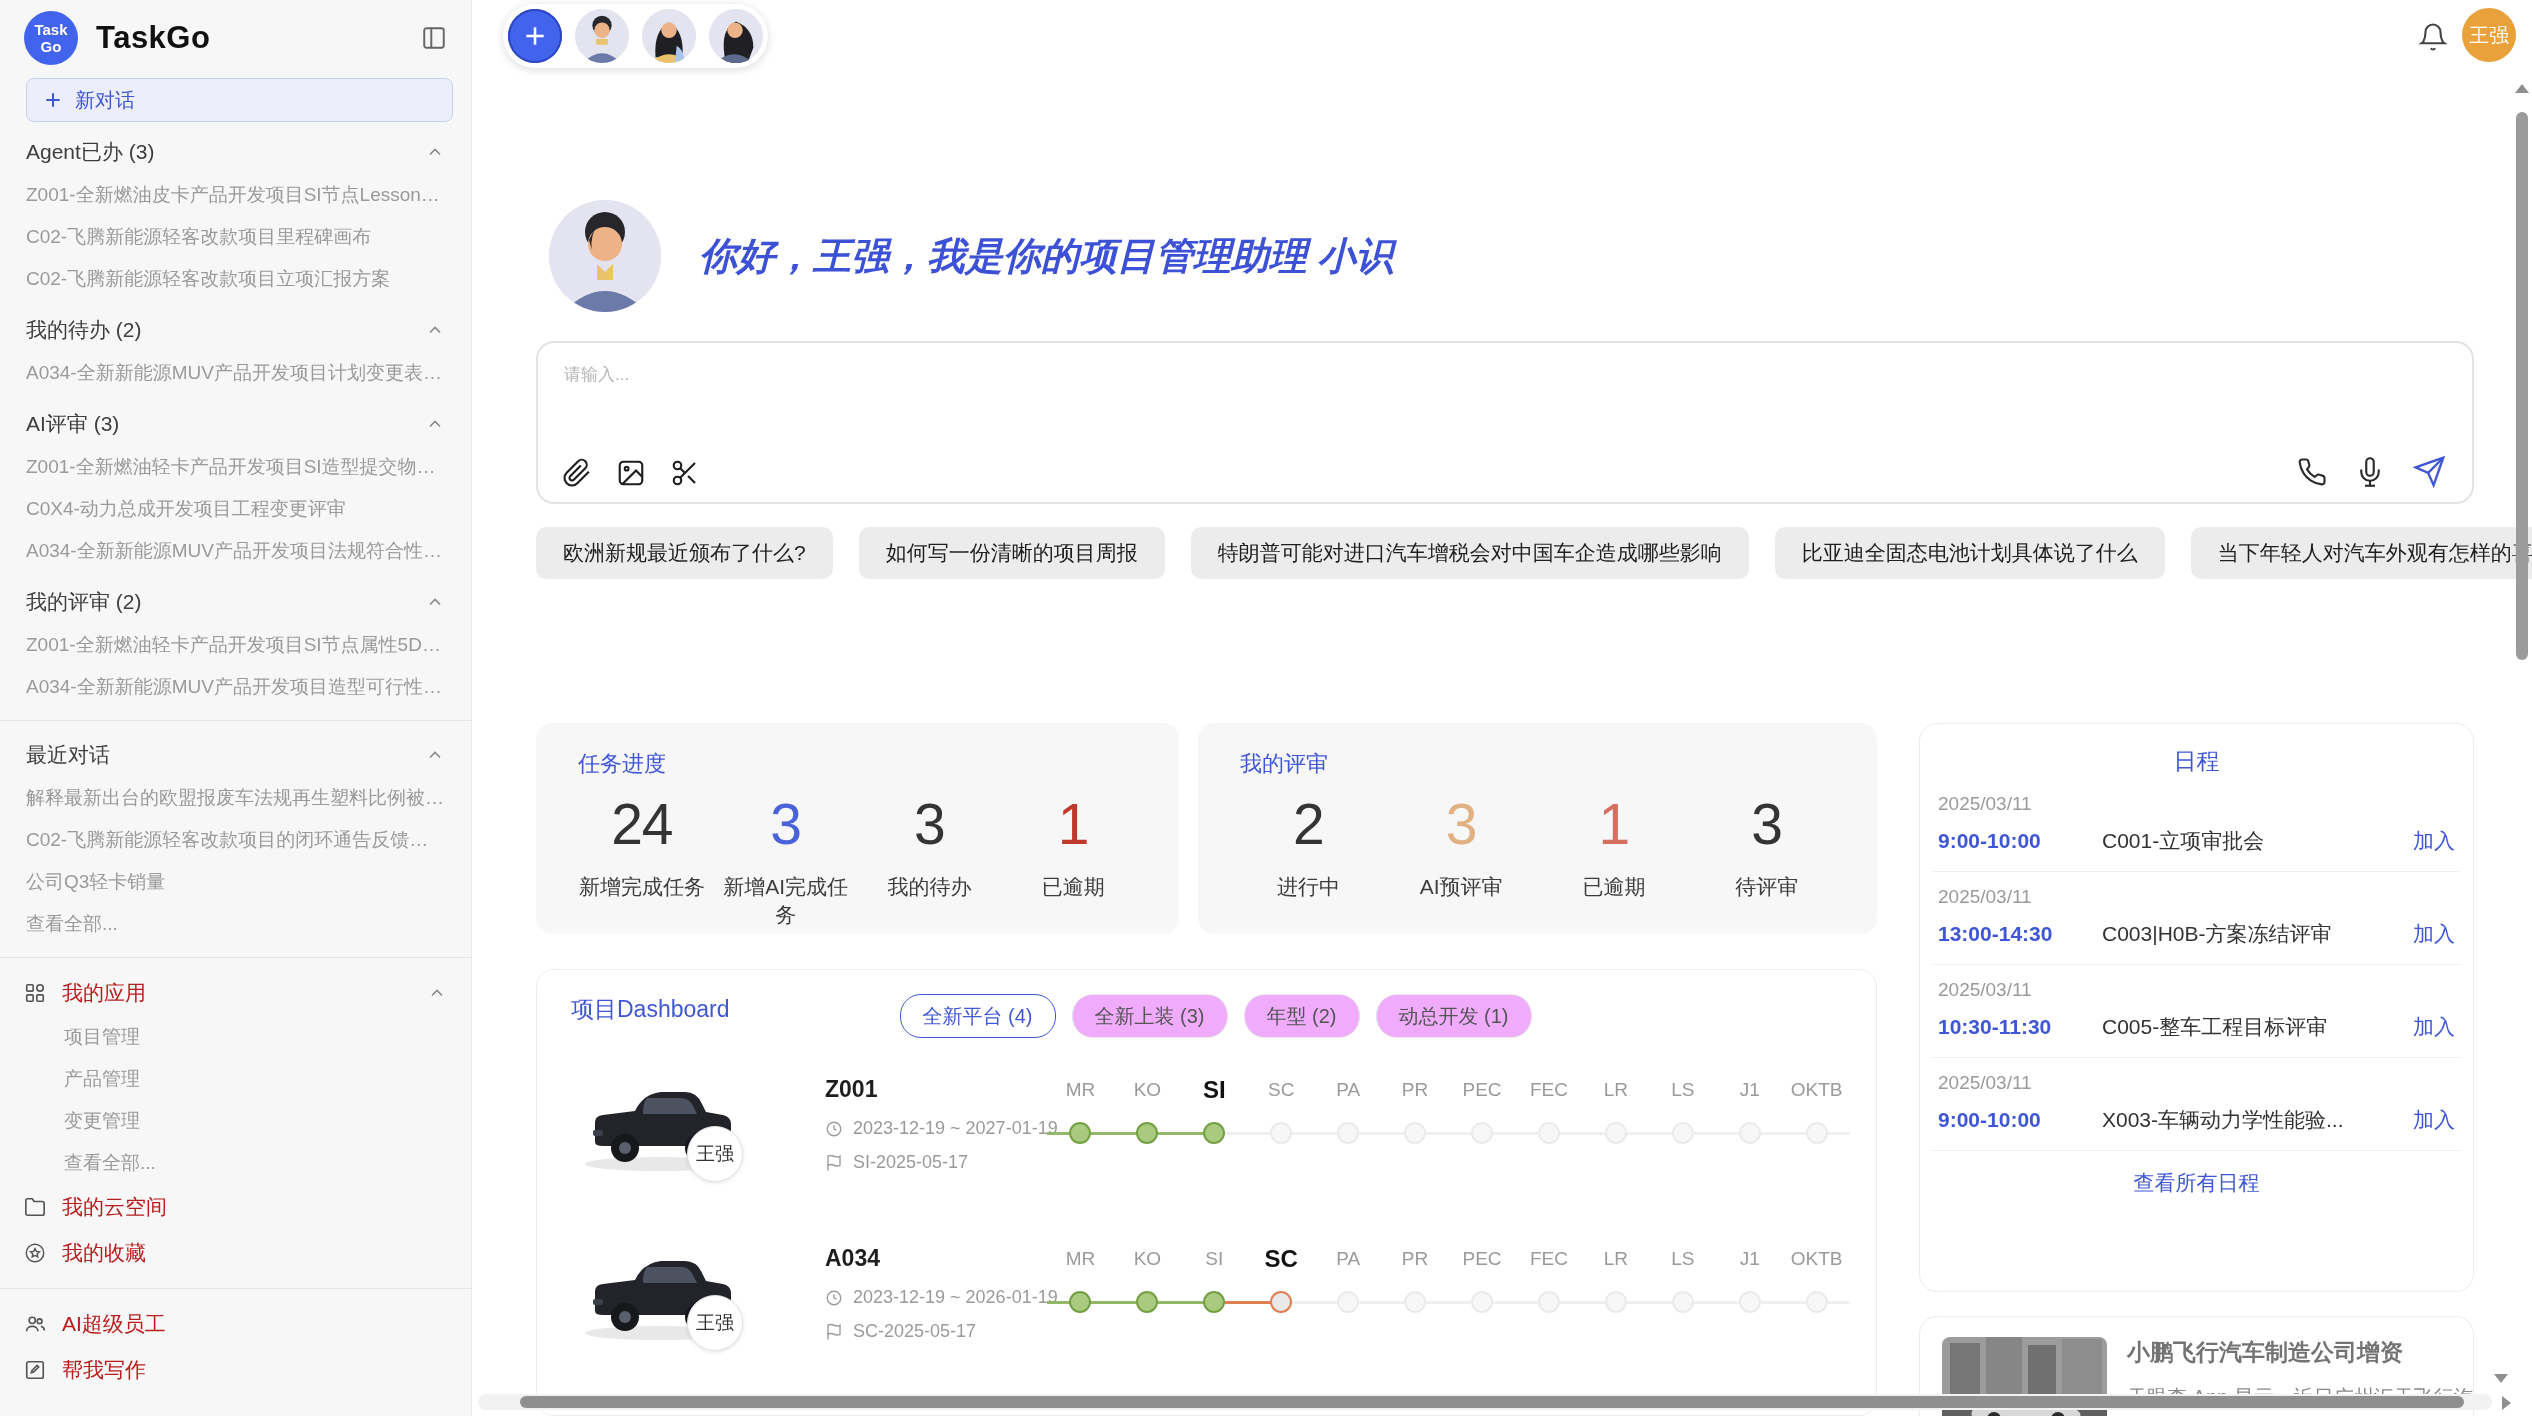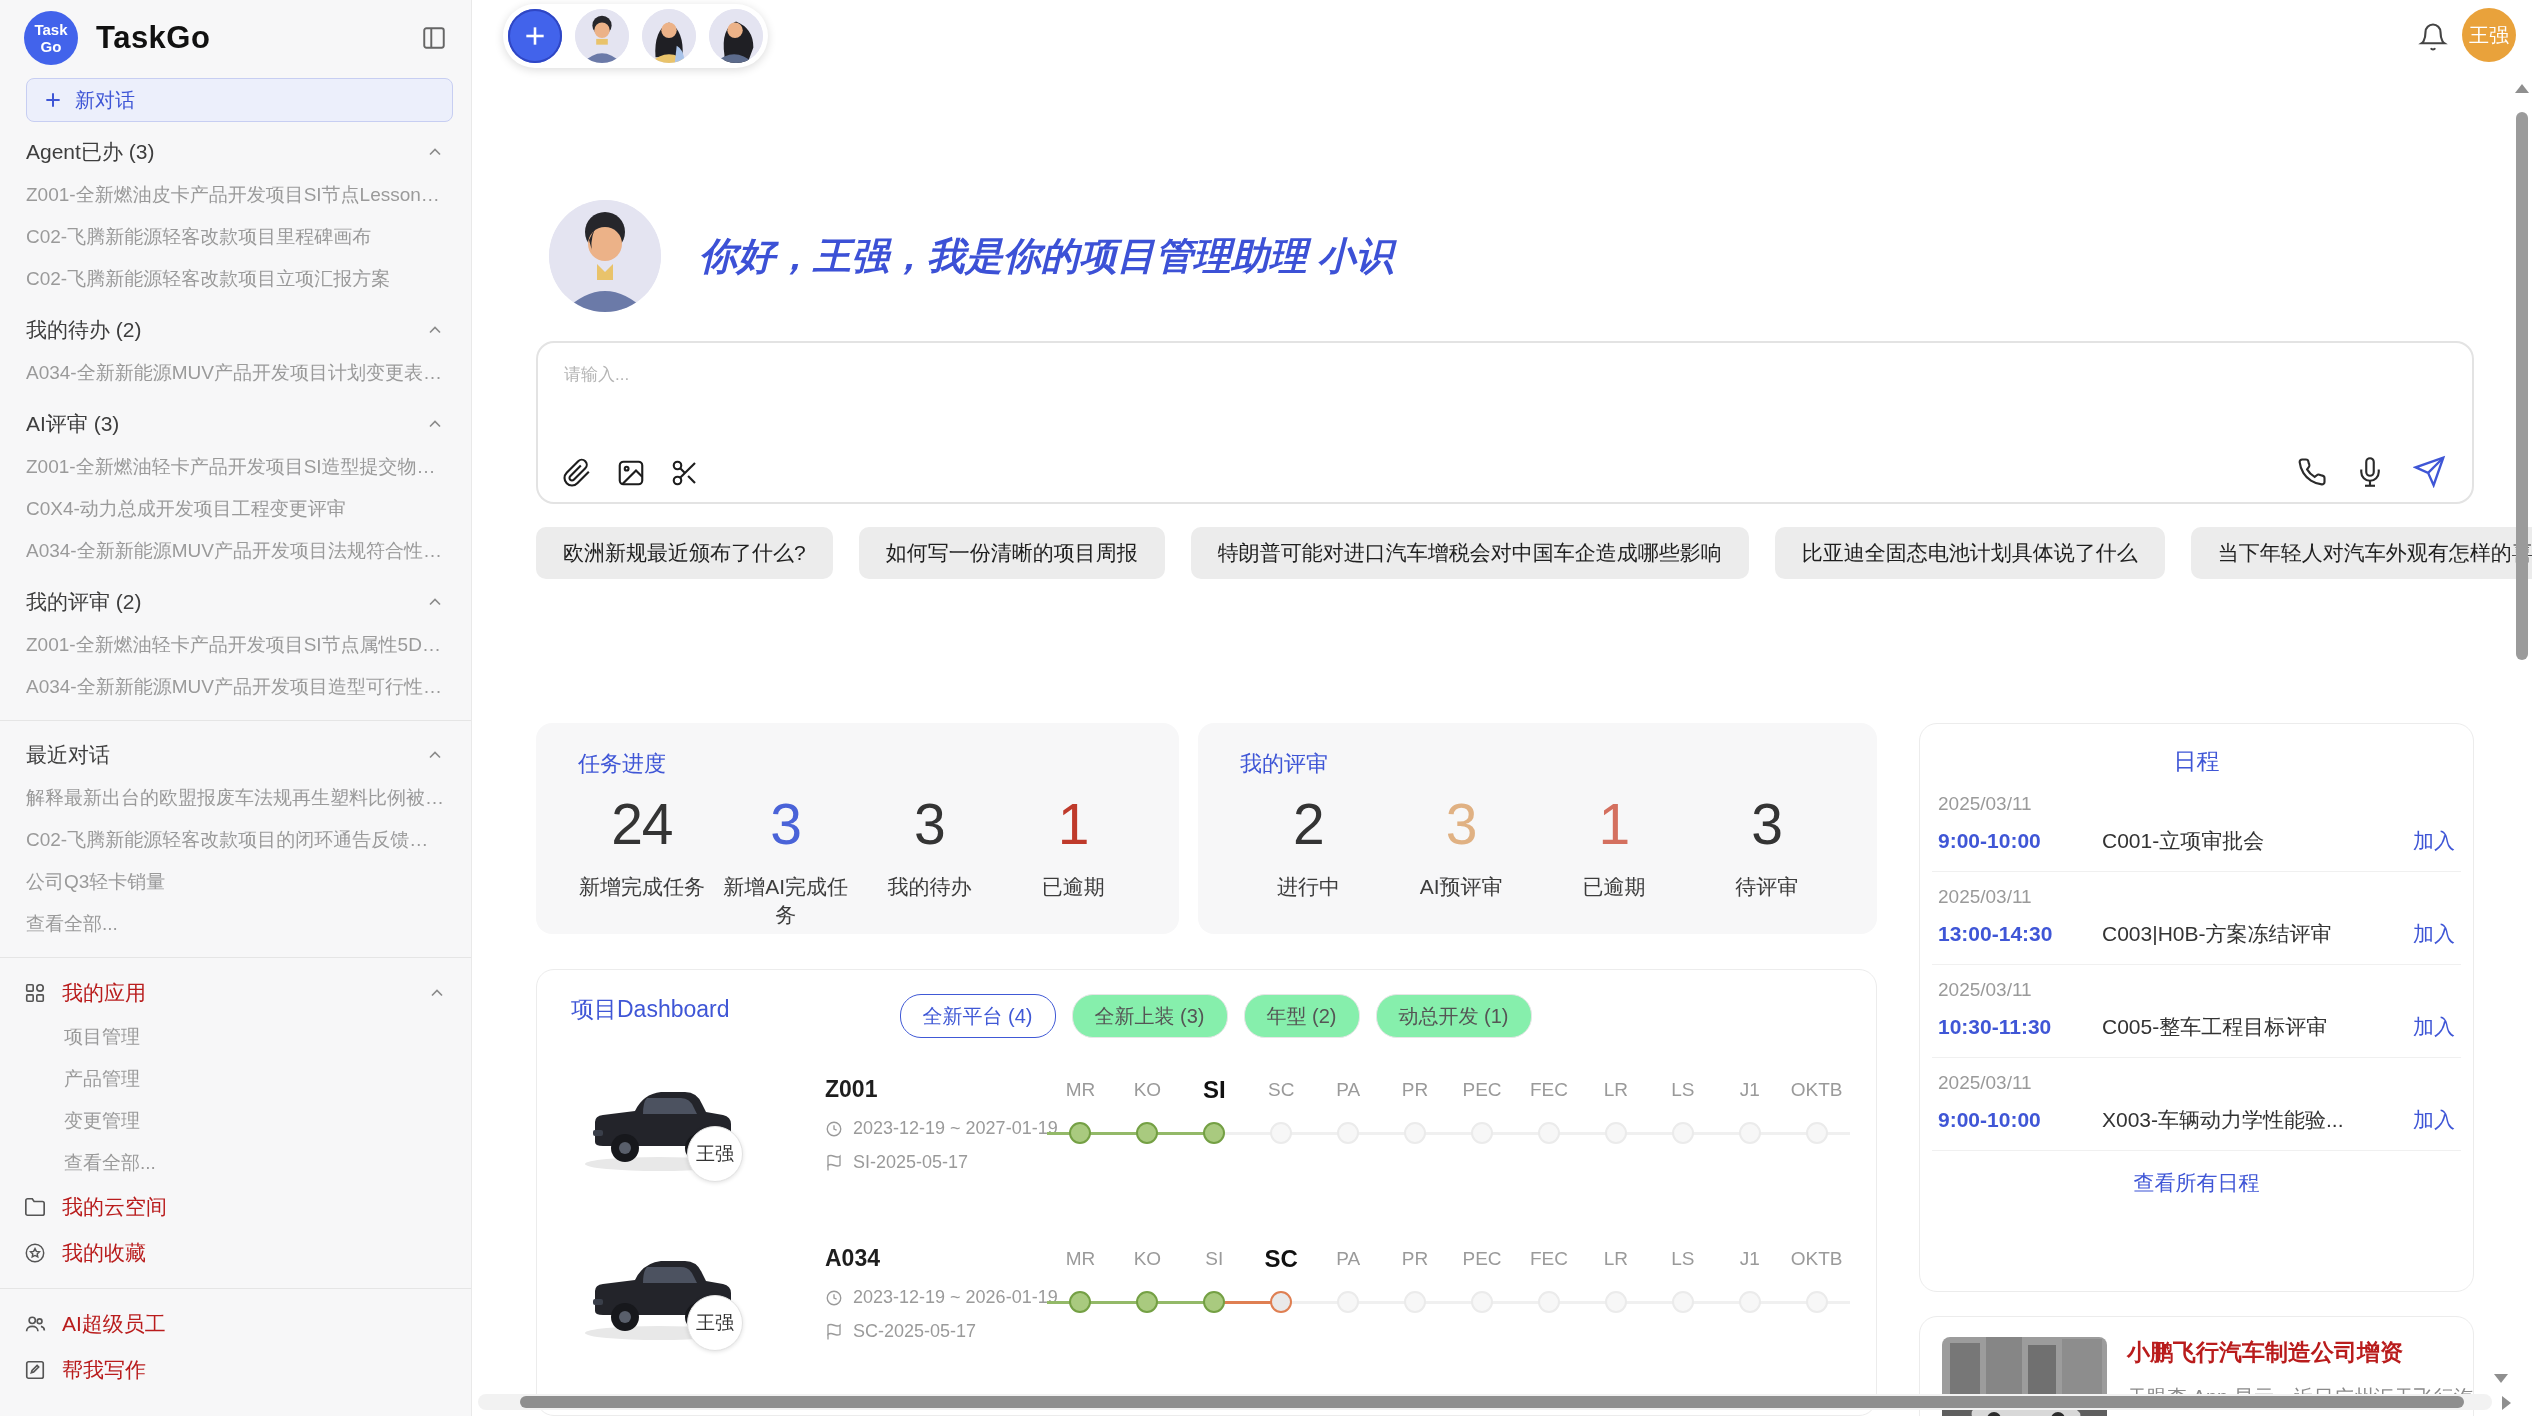--- a/index.html
+++ b/index.html
@@ -71,21 +71,21 @@
   .stat-value{font-size:57px;font-weight:500;letter-spacing:-1px;color:#343434;}
   .stat-label{font-size:21px;color:#3d3d3d;margin-top:16px;}
 
   
   .dashboard{position:absolute;left:536px;top:969px;width:1341px;height:447px;background:#fff;
              border:1px solid #ececec;border-radius:18px;box-sizing:border-box;}
   .dash-header{display:flex;align-items:flex-start;padding:24px 34px 10px 34px;}
   .dash-title{font-size:23px;color:#3f56d6;}
   .dash-tabs{display:flex;gap:16px;margin-left:170px;}
   .tab{height:42px;padding:0 22px;border-radius:21px;font-size:20px;display:flex;align-items:center;
-       background:#86efac;border:1px solid #e6e6e6;color:#555;cursor:pointer;white-space:nowrap;}
+       background:#f0abfc;border:1px solid #e6e6e6;color:#555;cursor:pointer;white-space:nowrap;}
   .tab.active{background:#fff;border-color:#4059d6;color:#4059d6;}
   .project-row{position:relative;height:163px;margin-top:6px;}
   .car-box{position:absolute;left:36px;top:6px;width:172px;height:122px;}
   .owner-badge{position:absolute;left:150px;top:72px;width:54px;height:54px;border-radius:50%;background:#fff;
                border:1px solid #e2e2e2;box-shadow:0 1px 4px rgba(0,0,0,.12);display:flex;align-items:center;
                justify-content:center;font-size:19px;color:#333;}
   .proj-name{position:absolute;left:288px;top:22px;font-size:23px;font-weight:700;color:#1e1e1e;}
   .proj-meta{position:absolute;left:288px;display:flex;align-items:center;gap:10px;color:#9a9a9a;font-size:18px;white-space:nowrap;}
   .meta-dates{top:64px;}
   .meta-flag{top:98px;}
@@ -112,21 +112,21 @@
   .event-row{display:flex;align-items:center;}
   .event-time{width:158px;font-size:21px;font-weight:700;color:#3f56d6;}
   .event-name{flex:1;font-size:21px;color:#333;padding-left:6px;white-space:nowrap;overflow:hidden;text-overflow:ellipsis;}
   .event-join{font-size:21px;color:#3f56d6;cursor:pointer;}
   .view-all{text-align:center;font-size:21px;color:#3f56d6;padding-top:18px;cursor:pointer;}
 
   .news-card{position:absolute;left:1919px;top:1316px;width:555px;height:120px;background:#fff;
              border:1px solid #ececec;border-radius:18px;box-sizing:border-box;padding:20px 22px;
              display:flex;gap:20px;cursor:pointer;}
   .news-img{width:165px;height:92px;border-radius:8px;overflow:hidden;flex:none;}
-  .news-title{font-size:23px;font-weight:700;color:#b91c1c;margin-bottom:16px;white-space:nowrap;}
+  .news-title{font-size:23px;font-weight:700;color:#737373;margin-bottom:16px;white-space:nowrap;}
   .news-snippet{font-size:20px;color:#8a8a8a;white-space:nowrap;overflow:hidden;}
 
   
   .v-scrollbar{position:absolute;right:2px;top:84px;width:16px;height:1300px;}
   .v-arrow-up{width:0;height:0;border-left:7px solid transparent;border-right:7px solid transparent;
               border-bottom:9px solid #8f8f8f;margin:0 auto;}
   .v-thumb{position:absolute;top:28px;left:2px;width:12px;height:548px;border-radius:6px;background:#9b9b9b;}
   .v-arrow-down{position:absolute;left:2494px;top:1374px;width:0;height:0;border-left:7px solid transparent;
                 border-right:7px solid transparent;border-top:9px solid #8f8f8f;}
   .h-scrollbar{position:absolute;left:478px;top:1394px;width:2014px;height:16px;background:#f2f2f2;border-radius:8px;}

